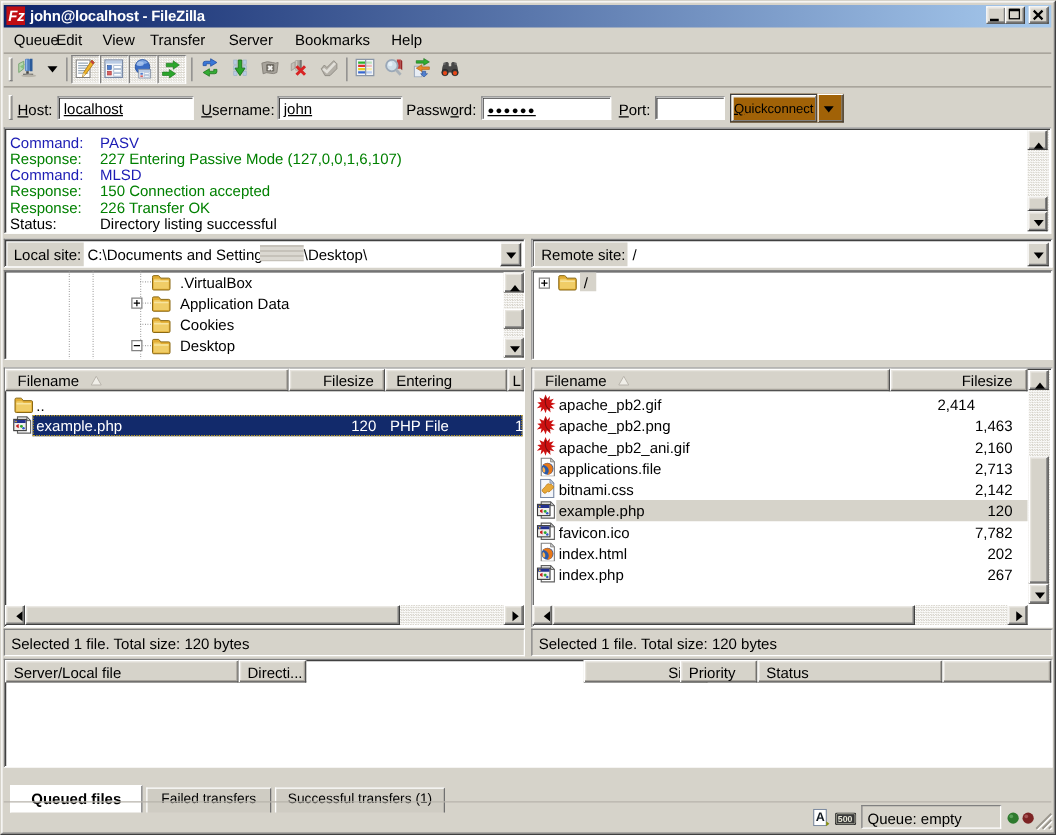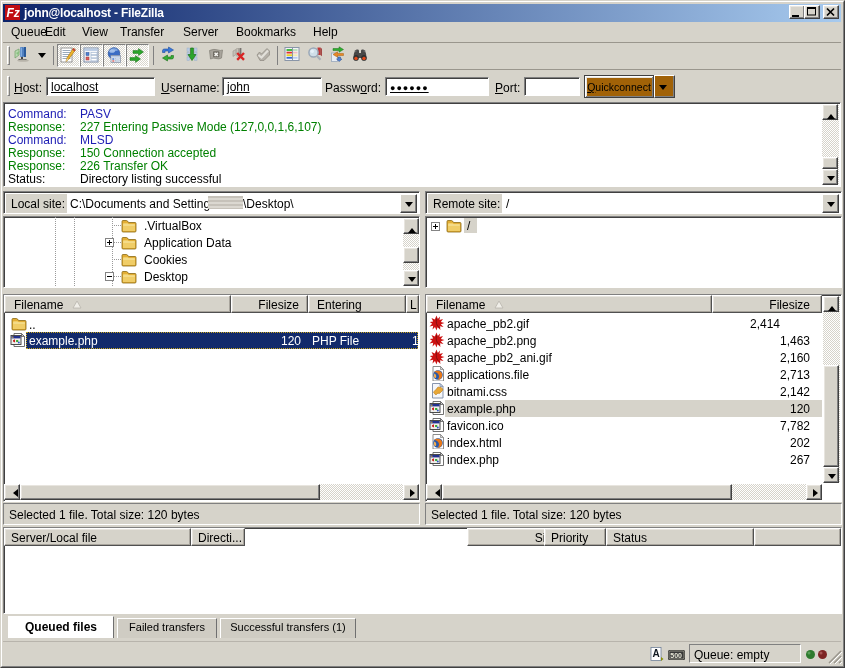--- a/index.html
+++ b/index.html
@@ -44,21 +44,21 @@
 .hcell { position:absolute; height:18px; background:#d6d3ca;
   border:1px solid; border-color:#fff #505050 #505050 #fff; box-shadow: inset -1px -1px 0 #a8a49c, inset 1px 1px 0 #e8e5df;
   font-size:12px; padding:2px 0 0 6px; white-space:pre; }
 .trow { position:absolute; height:17px; font-size:12px; white-space:pre; }
 .dotv { position:absolute; width:1px; background-image:linear-gradient(#9a9a9a 1px, rgba(0,0,0,0) 1px); background-size:1px 2px; }
 .doth { position:absolute; height:1px; background-image:linear-gradient(90deg,#9a9a9a 1px, rgba(0,0,0,0) 1px); background-size:2px 1px; }
 .pmbox { position:absolute; width:9px; height:9px; border:1px solid #848484; background:#fff; }
 .pmbox i { position:absolute; left:1px; top:3px; width:5px; height:1px; background:#000; }
 .pmbox.plus b { position:absolute; left:3px; top:1px; width:1px; height:5px; background:#000; }
 .statusrow { position:absolute; background:#d6d3ca; border:1px solid; border-color:#808080 #fff #fff #808080; font-size:12px; padding:4px 0 0 5px; }
-.tab { position:absolute; border:1px solid; border-color:#fff #707070 #707070 #fff; border-bottom:none; background:#cfccc3; font-size:11px; text-align:center; }
+.tab { position:absolute; border:1px solid; border-color:#fff #707070 #707070 #fff; border-bottom:none; background:#cfccc3; font-size:11px; text-align:center;margin-top:12px; }
 .tab.active { background:#fff; font-weight:bold; border-bottom:none; }
 .sbox { position:absolute; border:1px solid; border-color:#808080 #fff #fff #808080; font-size:12px; }
 </style>
 </head>
 <body>
 <svg width="0" height="0" style="position:absolute">
 <defs>
 <g id="i-folder">
   <path d="M1 4 L1 13 Q1 14 2 14 L14 14 Q15 14 15 13 L15 5.5 Q15 4.5 14 4.5 L7.5 4.5 L6.5 3 Q6.2 2.5 5.5 2.5 L2 2.5 Q1 2.5 1 3.5 Z" fill="#e3ae35"></path>
   <path d="M2 5.8 Q2 5 3 5 L6.6 5 L8 6.2 L14 6.2 L14 13 L2 13 Z" fill="#f0cd67"></path>

